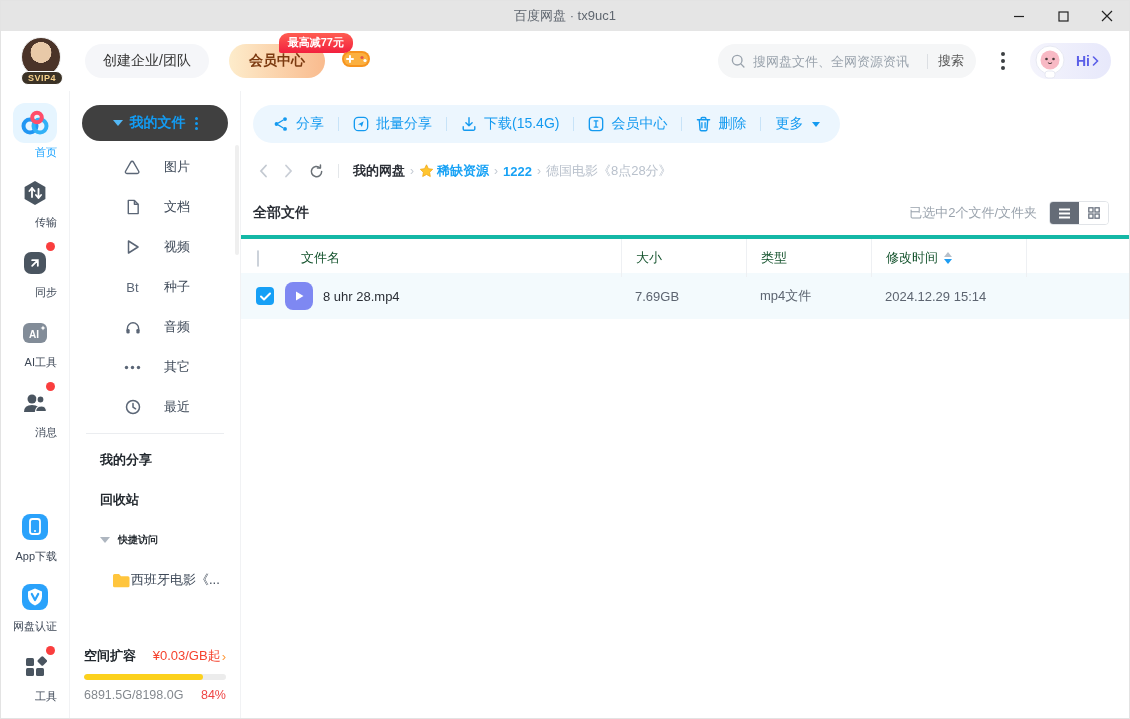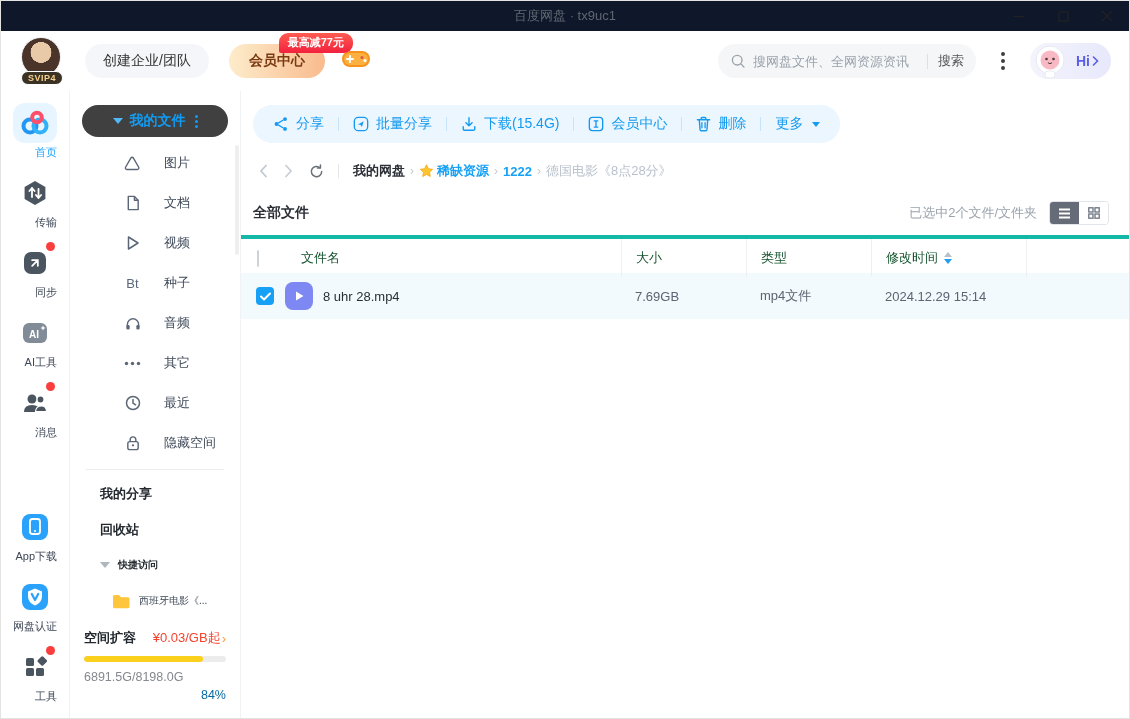--- a/index.html
+++ b/index.html
@@ -1,21 +1,21 @@
 <!DOCTYPE html>
 <html><head>
 <meta charset="utf-8">
 <style>
   * { box-sizing: border-box; margin: 0; padding: 0; }
   html,body { width:1130px; height:719px; overflow:hidden; }
   body { font-family:"Liberation Sans","DejaVu Sans",sans-serif; background:#fff; }
   .window { width:1130px; height:719px; display:flex; flex-direction:column; border:1px solid #e3e3e3; background:#fff; }
 
   
-  .titlebar { height:30px; background:#0f172a; display:flex; align-items:center; position:relative; flex:0 0 30px; }
+  .titlebar { height:30px; background:#e5e5e5; display:flex; align-items:center; position:relative; flex:0 0 30px; }
   .titlebar-title { position:absolute; left:50%; transform:translateX(-50%); font-size:13px; color:#606770; white-space:nowrap; }
   .win-controls { margin-left:auto; display:flex; height:100%; }
   .win-btn { width:44px; height:30px; display:flex; align-items:center; justify-content:center; color:#222; cursor:default; }
   .win-btn svg { display:block; }
 
   
   .header { height:60px; background:#fff; display:flex; align-items:center; padding:0 18px 0 20px; flex:0 0 60px; }
   .avatar-wrap { position:relative; width:42px; height:48px; }
   .avatar { width:40px; height:40px; border-radius:50%; background:radial-gradient(circle at 50% 38%, #e8c9a8 0 34%, #4a3328 35% 72%, #2e2019 73%); border:1px solid #eee; }
   .avatar-badge { position:absolute; bottom:0; left:50%; transform:translateX(-50%); background:#3a312f0; background:#3b3226; color:#f7d08a; font-size:9px; font-weight:bold; padding:1px 6px; border-radius:8px; border:1px solid #fff; letter-spacing:.5px; white-space:nowrap; }
@@ -55,30 +55,30 @@
   .dots-v { display:flex; flex-direction:column; gap:2px; margin-left:2px; }
   .dots-v i { width:3px; height:3px; border-radius:50%; background:#129bf2; }
   .cat-list { margin-top:6px; }
   .cat-item { height:40px; display:flex; align-items:center; padding-left:54px; gap:23px; font-size:13px; color:#3f4a59; cursor:default; }
   .cat-item .ci { width:17px; display:flex; justify-content:center; color:#5b6676; }
   .bt-text { font-size:13px; color:#5b6676; }
   .side-divider { border-top:1px solid #ebedf0; margin:6px 16px; }
   .side-link { height:40px; display:flex; align-items:center; padding-left:30px; font-size:13px; font-weight:bold; color:#23292f; cursor:default; }
   .quick-head { height:40px; display:flex; align-items:center; padding-left:30px; gap:8px; font-size:10px; font-weight:bold; color:#23292f; }
   .quick-head .tri { border-top-color:#aeb6c0; }
-  .quick-item { height:40px; display:flex; align-items:center; padding-left:42px; gap:8px; font-size:10px; color:#3f4a59; }
+  .quick-item { height:40px; display:flex; align-items:center; padding-left:42px; font-size:13px; color:#3f4a59; }
   .storage { margin-top:auto; padding:10px 14px 16px; }
   .storage-row1 { display:flex; align-items:center; font-size:13px; }
   .storage-label { font-weight:bold; color:#23292f; }
   .storage-price { margin-left:auto; color:#f5422d; font-size:13px; }
   .storage-chevron { color:#ff9a3d; font-size:13px; margin-left:1px; }
   .storage-bar { margin-top:9px; height:6px; border-radius:3px; background:#ececec; overflow:hidden; }
   .storage-fill { height:100%; border-radius:3px; background:#fcd11d; }
   .storage-row2 { margin-top:8px; display:flex; font-size:12.5px; color:#84898f; }
-  .storage-pct { margin-left:auto; color:#0369a1;margin-top:18px; }
+  .storage-pct { margin-left:auto; color:#ef4444; }
   .side-scrollthumb { position:absolute; right:1px; top:54px; width:4px; height:110px; border-radius:2px; background:#efefef; }
 
   
   .main { flex:1; display:flex; flex-direction:column; min-width:0; background:#fff; }
   .toolbar-row { padding:14px 0 0 12px; }
   .toolbar { display:inline-flex; align-items:center; height:38px; background:#ecf6fe; border-radius:19px; padding:0 20px; }
   .tool { display:flex; align-items:center; gap:7px; color:#149af0; font-size:14px; white-space:nowrap; cursor:default; }
   .tool-sep { width:1px; height:14px; background:#c7e3f8; margin:0 14px; }
   .chev-dn { width:0; height:0; border-left:4.5px solid transparent; border-right:4.5px solid transparent; border-top:5.5px solid #149af0; margin-left:2px; }
 
@@ -372,30 +372,20 @@
         </div>
         <div class="cat-item">
           <span class="ci">
             <svg width="16" height="16" viewBox="0 0 16 16">
                 <circle cx="8" cy="8" r="6.5" fill="none" stroke="#5b6676" stroke-width="1.5"></circle>
                 <path d="M8 4.5 V8 l2.6 1.8" fill="none" stroke="#5b6676" stroke-width="1.5" stroke-linecap="round"></path>
               </svg>
           </span>
           <span>最近</span>
         </div>
-        <div class="cat-item">
-          <span class="ci">
-            <svg width="14" height="16" viewBox="0 0 14 17">
-                <rect x="1.5" y="7" width="11" height="8.5" rx="2" fill="none" stroke="#5b6676" stroke-width="1.5"></rect>
-                <path d="M4 7 V5 a3 3 0 0 1 6 0 v2" fill="none" stroke="#5b6676" stroke-width="1.5"></path>
-                <circle cx="7" cy="11" r="1.2" fill="#5b6676"></circle>
-              </svg>
-          </span>
-          <span>隐藏空间</span>
-        </div>
       </div>
 
       <div class="side-divider"></div>
 
       <div class="side-link">
         <span>我的分享</span>
       </div>
       <div class="side-link">
         <span>回收站</span>
       </div>

